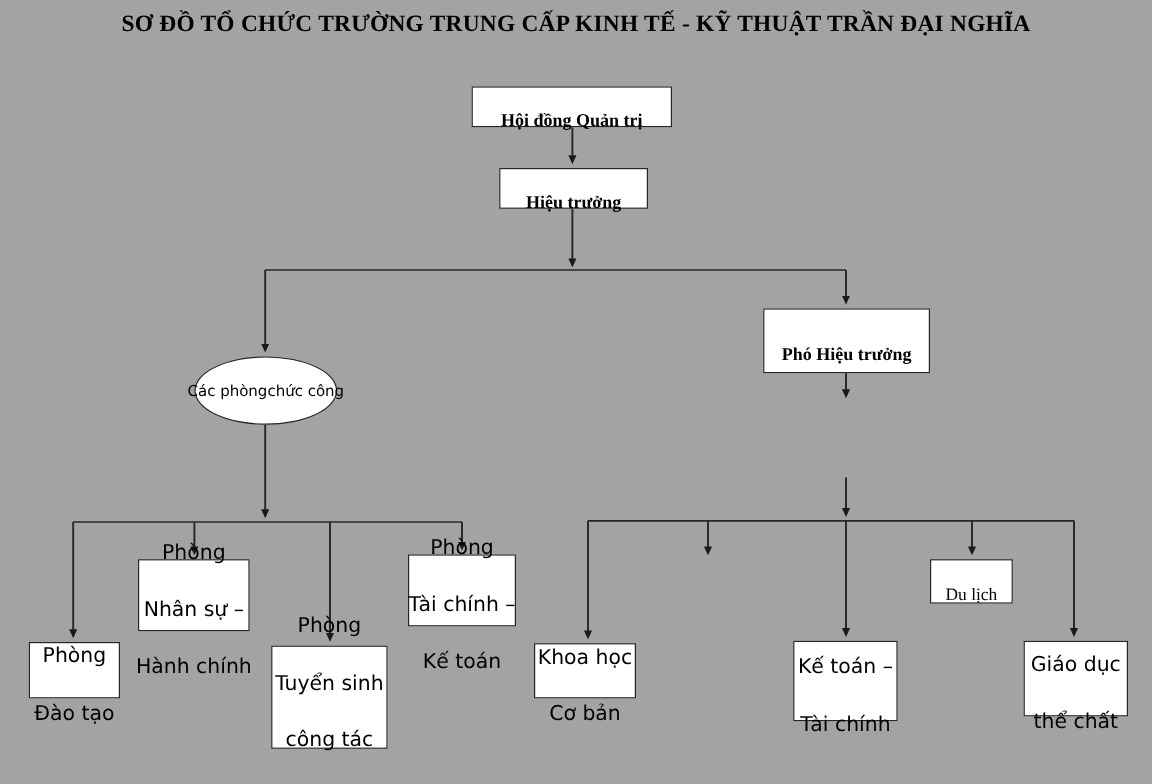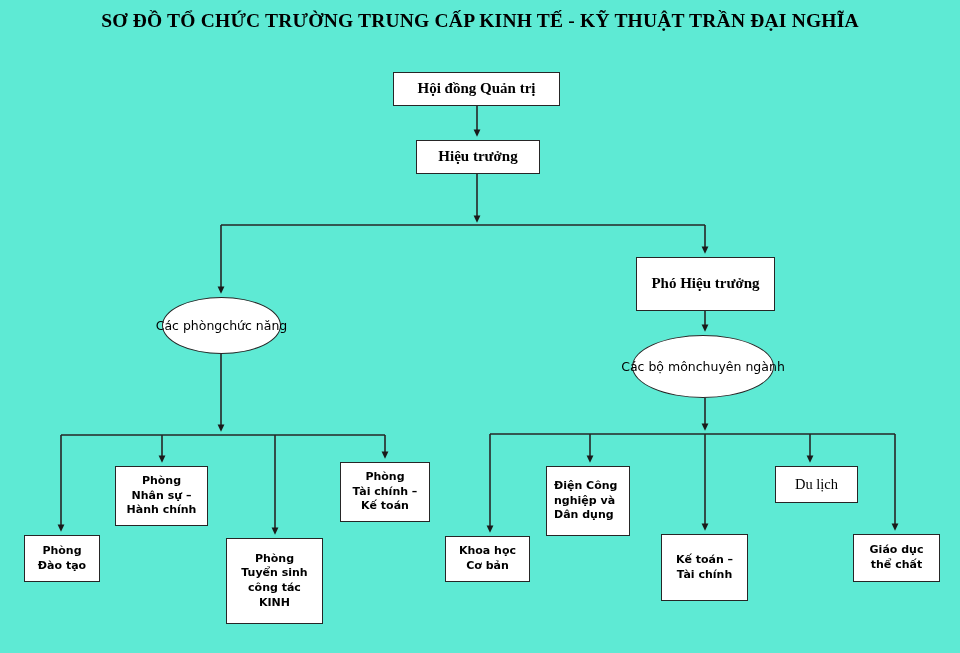--- a/index.html
+++ b/index.html
@@ -4,21 +4,21 @@
 <style>
   html, body {
     margin: 0;
     padding: 0;
     background: #ffffff;
   }
   #page {
     position: relative;
     width: 960px;
     height: 653px;
-    background: #5eead4;
+    background: #a3a3a3;
     overflow: hidden;
     font-family: "DejaVu Sans", sans-serif;
   }
   #diagram-svg {
     position: absolute;
     left: 0;
     top: 0;
     width: 960px;
     height: 653px;
   }
@@ -53,31 +53,32 @@
     font-weight: bold;
     font-size: 15px;
   }
   .node.serif-plain {
     font-family: "Liberation Serif", "DejaVu Serif", serif;
     font-weight: normal;
     font-size: 14.5px;
   }
   .node.sans {
     font-family: "DejaVu Sans", "Liberation Sans", sans-serif;
-    font-weight: bold;
-    font-size: 11px;
+    font-weight: normal;
+    font-size: 17px;
   }
   .node.align-left {
     align-items: flex-start;
     text-align: left;
     padding-left: 7px;
   }
   .node .line {
     display: block;
     white-space: nowrap;
+    margin-top: 25px;
   }
   .ellipse-node {
     position: absolute;
     box-sizing: border-box;
     border: 1.4px solid #262626;
     border-radius: 50%;
     background: #ffffff;
     display: flex;
     flex-direction: row;
     align-items: center;
@@ -141,27 +142,23 @@
   <div class="node serif-bold" style="left:416px;top:140px;width:124px;height:34px;align-items:center;">
     <span class="line">Hiệu trưởng</span>
   </div>
 
   <div class="node serif-bold" style="left:636px;top:257px;width:139px;height:54px;">
     <span class="line">Phó Hiệu trưởng</span>
   </div>
 
   <div class="ellipse-node" style="left:162px;top:297px;width:119px;height:57px;">
     <span class="line">Các phòng</span>
-    <span class="line">chức năng</span>
-  </div>
-
-  <div class="ellipse-node" style="left:632px;top:335px;width:142px;height:63px;">
-    <span class="line">Các bộ môn</span>
-    <span class="line">chuyên ngành</span>
-  </div>
+    <span class="line">chức công</span>
+  </div>
+
 
   <div class="node sans" style="left:24px;top:535px;width:76px;height:47px;">
     <span class="line">Phòng</span>
     <span class="line">Đào tạo</span>
   </div>
 
   <div class="node sans" style="left:115px;top:466px;width:93px;height:60px;">
     <span class="line">Phòng</span>
     <span class="line">Nhân sự –</span>
     <span class="line">Hành chính</span>
@@ -178,33 +175,28 @@
     <span class="line">Phòng</span>
     <span class="line">Tài chính –</span>
     <span class="line">Kế toán</span>
   </div>
 
   <div class="node sans" style="left:445px;top:536px;width:85px;height:46px;">
     <span class="line">Khoa học</span>
     <span class="line">Cơ bản</span>
   </div>
 
-  <div class="node sans align-left" style="left:546px;top:466px;width:84px;height:70px;">
-    <span class="line">Điện Công</span>
-    <span class="line">nghiệp và</span>
-    <span class="line">Dân dụng</span>
-  </div>
 
   <div class="node sans" style="left:661px;top:534px;width:87px;height:67px;align-items:center;">
     <span class="line">Kế toán –</span>
     <span class="line">Tài chính</span>
   </div>
 
-  <div class="node serif-plain" style="left:775px;top:466px;width:83px;height:37px;">
+  <div class="node serif-plain" style="left:775px;top:466px;width:69px;height:37px;">
     <span class="line">Du lịch</span>
   </div>
 
-  <div class="node sans" style="left:853px;top:534px;width:87px;height:48px;">
+  <div class="node sans" style="left:853px;top:534px;width:87px;height:63px;">
     <span class="line">Giáo dục</span>
     <span class="line">thể chất</span>
   </div>
 
 </div>
 
 </body></html>

